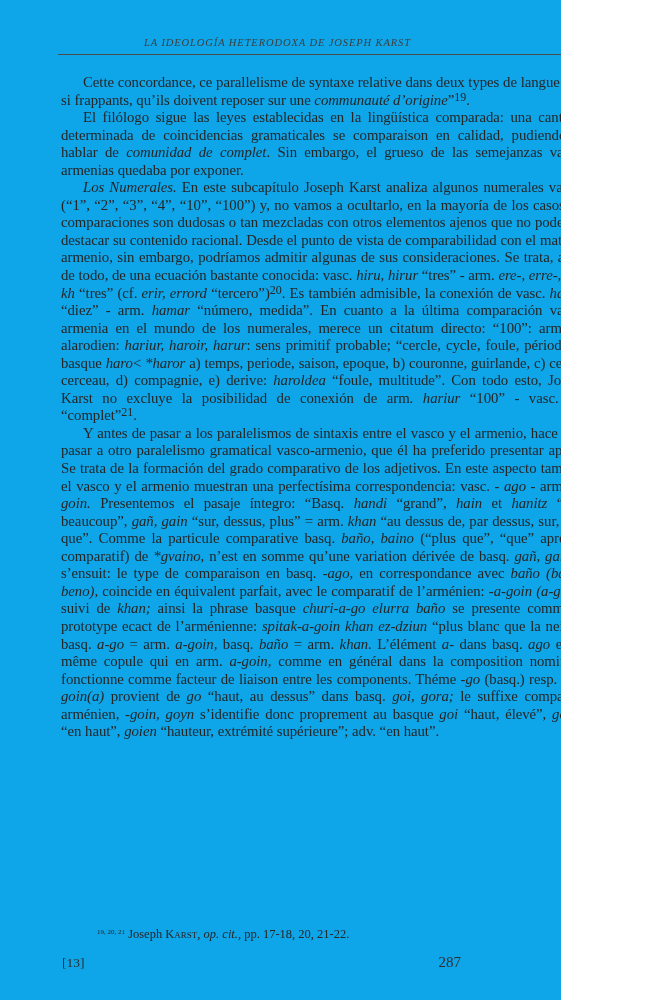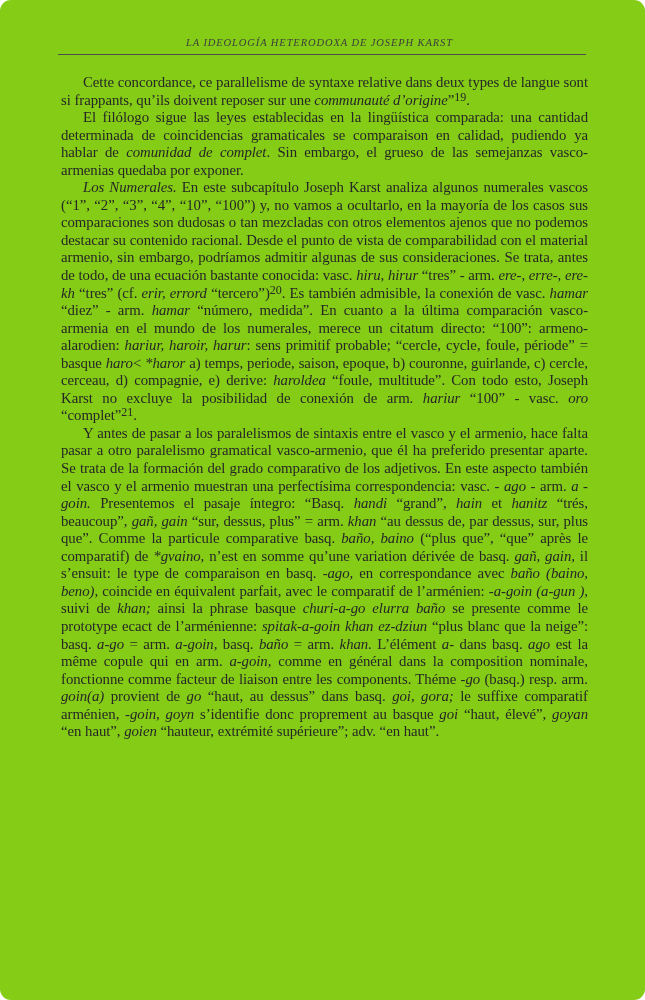--- a/index.html
+++ b/index.html
@@ -1,24 +1,23 @@
 <!DOCTYPE html>
 <html><head>
 <meta charset="utf-8">
 <style>
   html, body { margin: 0; padding: 0; background: #ffffff; }
   .page {
     position: relative;
-    width: 645px;
+    width: 561px;
     height: 1000px;
-    background: #84cc16;
+    background: #0ea5e9;
     overflow: hidden;
     font-family: "Liberation Serif", "DejaVu Serif", serif;
     color: #262626;
-    border-radius: 11px;
   }
   .running-header-title {
     position: absolute;
     top: 37px; left: 0; right: 6px;
     text-align: center;
     font-style: italic;
     font-size: 10.5px;
     letter-spacing: 0.9px;
     color: #3d3d3d;
     white-space: nowrap;
@@ -74,15 +73,22 @@
 
   <div class="header-rule"></div>
 
   <div class="body-text" id="body-text">
       <p class="para indent"><span>Cette concordance, ce parallelisme de syntaxe relative dans deux types de langue sont si frappants, qu’ils doivent reposer sur une </span><span class="seg-i">communauté d’origine</span><span>”</span><span class="seg-sup">19</span><span>.</span></p>
       <p class="para indent"><span>El filólogo sigue las leyes establecidas en la lingüística comparada: una cantidad determinada de coincidencias gramaticales se comparaison en calidad, pudiendo ya hablar de </span><span class="seg-i">comunidad de complet</span><span>. Sin embargo, el grueso de las semejanzas vasco-armenias quedaba por exponer.</span></p>
       <p class="para indent"><span class="seg-i">Los Numerales.</span><span> En este subcapítulo Joseph Karst analiza algunos numerales vascos (“1”, “2”, “3”, “4”, “10”, “100”) y, no vamos a ocultarlo, en la mayoría de los casos sus comparaciones son dudosas o tan mezcladas con otros elementos ajenos que no podemos destacar su contenido racional. Desde el punto de vista de comparabilidad con el material armenio, sin embargo, podríamos admitir algunas de sus consideraciones. Se trata, antes de todo, de una ecuación bastante conocida: vasc. </span><span class="seg-i">hiru, hirur</span><span> “tres” - arm. </span><span class="seg-i">ere-, erre-, ere-kh</span><span> “tres” (cf. </span><span class="seg-i">erir, errord</span><span> “tercero”)</span><span class="seg-sup">20</span><span>. Es también admisible, la conexión de vasc. </span><span class="seg-i">hamar</span><span> “diez” - arm. </span><span class="seg-i">hamar</span><span> “número, medida”. En cuanto a la última comparación vasco-armenia en el mundo de los numerales, merece un citatum directo: “100”: armeno-alarodien: </span><span class="seg-i">hariur, haroir, harur</span><span>: sens primitif probable; “cercle, cycle, foule, période” = basque </span><span class="seg-i">haro</span><span>&lt; </span><span class="seg-i">*haror</span><span> a) temps, periode, saison, epoque, b) couronne, guirlande, c) cercle, cerceau, d) compagnie, e) derive: </span><span class="seg-i">haroldea</span><span> “foule, multitude”. Con todo esto, Joseph Karst no excluye la posibilidad de conexión de arm. </span><span class="seg-i">hariur</span><span> “100” - vasc. </span><span class="seg-i">oro</span><span> “complet”</span><span class="seg-sup">21</span><span>.</span></p>
       <p class="para indent"><span>Y antes de pasar a los paralelismos de sintaxis entre el vasco y el armenio, hace falta pasar a otro paralelismo gramatical vasco-armenio, que él ha preferido presentar aparte. Se trata de la formación del grado comparativo de los adjetivos. En este aspecto también el vasco y el armenio muestran una perfectísima correspondencia: vasc. - </span><span class="seg-i">ago</span><span> - arm. </span><span class="seg-i">a - goin.</span><span> Presentemos el pasaje íntegro: “Basq. </span><span class="seg-i">handi</span><span> “grand”, </span><span class="seg-i">hain</span><span> et </span><span class="seg-i">hanitz</span><span> “trés, beaucoup”, </span><span class="seg-i">gañ, gain</span><span> “sur, dessus, plus” = arm. </span><span class="seg-i">khan</span><span> “au dessus de, par dessus, sur, plus que”. Comme la particule comparative basq. </span><span class="seg-i">baño, baino</span><span> (“plus que”, “que” après le comparatif) de </span><span class="seg-i">*gvaino,</span><span> n’est en somme qu’une variation dérivée de basq. </span><span class="seg-i">gañ, gain,</span><span> il s’ensuit: le type de comparaison en basq. </span><span class="seg-i">-ago,</span><span> en correspondance avec </span><span class="seg-i">baño (baino, beno),</span><span> coincide en équivalent parfait, avec le comparatif de l’arménien: </span><span class="seg-i">-a-goin (a-gun ),</span><span> suivi de </span><span class="seg-i">khan;</span><span> ainsi la phrase basque </span><span class="seg-i">churi-a-go elurra baño</span><span> se presente comme le prototype ecact de l’arménienne: </span><span class="seg-i">spitak-a-goin khan ez-dziun</span><span> “plus blanc que la neige”: basq. </span><span class="seg-i">a-go</span><span> = arm. </span><span class="seg-i">a-goin,</span><span> basq. </span><span class="seg-i">baño</span><span> = arm. </span><span class="seg-i">khan.</span><span> L’élément </span><span class="seg-i">a-</span><span> dans basq. </span><span class="seg-i">ago</span><span> est la même copule qui en arm. </span><span class="seg-i">a-goin,</span><span> comme en général dans la composition nominale, fonctionne comme facteur de liaison entre les components. Théme </span><span class="seg-i">-go</span><span> (basq.) resp. arm. </span><span class="seg-i">goin(a)</span><span> provient de </span><span class="seg-i">go</span><span> “haut, au dessus” dans basq. </span><span class="seg-i">goi, gora;</span><span> le suffixe comparatif arménien, </span><span class="seg-i">-goin, goyn</span><span> s’identifie donc proprement au basque </span><span class="seg-i">goi</span><span> “haut, élevé”, </span><span class="seg-i">goyan</span><span> “en haut”, </span><span class="seg-i">goien</span><span> “hauteur, extrémité supérieure”; adv. “en haut”.</span></p>
     </div>
 
+  <div class="footnote">
+    <p class="fn-line" id="footnote-line"><span class="seg-sup">19, 20, 21</span><span> Joseph </span><span class="seg-sc">Karst</span><span>, </span><span class="seg-i">op. cit.,</span><span> pp. 17-18, 20, 21-22.</span></p>
+  </div>
 
+  <div class="page-footer">
+    <span class="sheet-number">[13]</span>
+    <span class="page-number">287</span>
+  </div>
 
 </div>
 
 </body></html>

